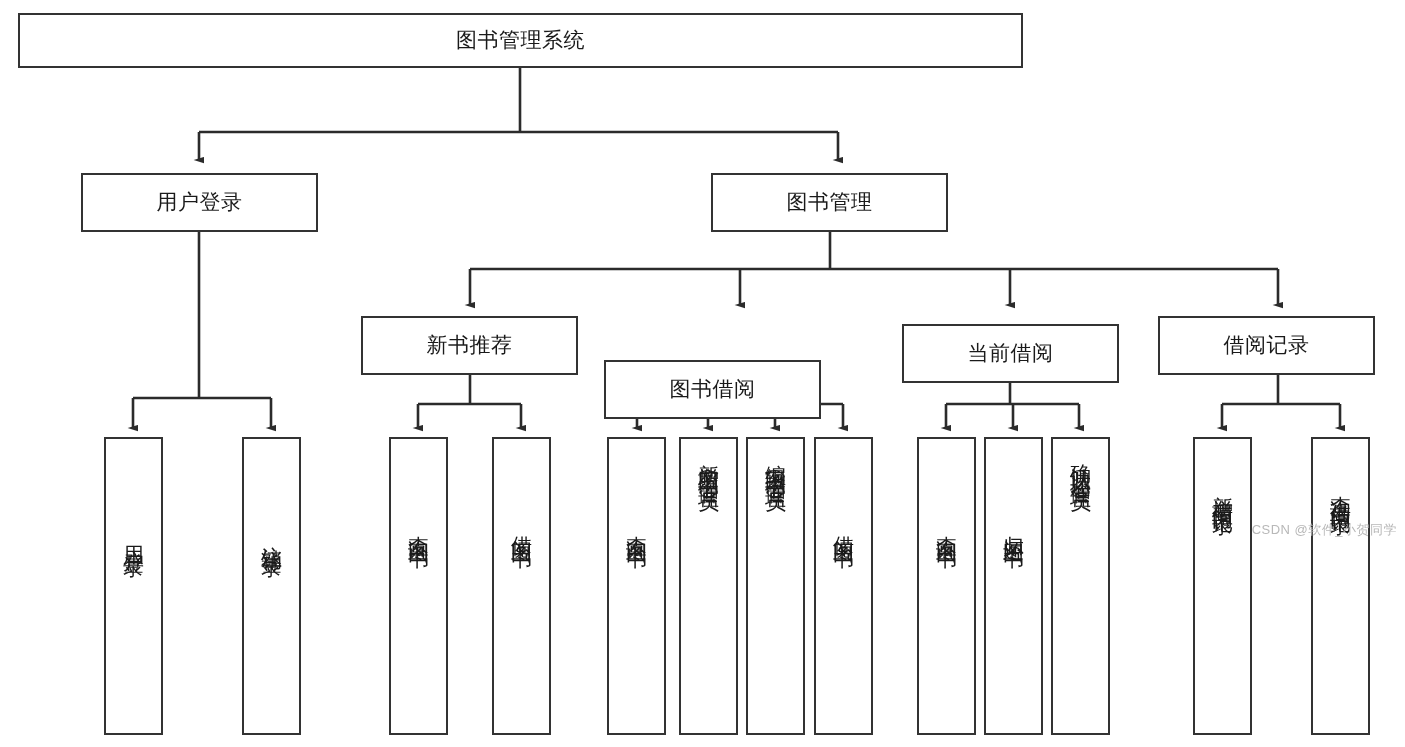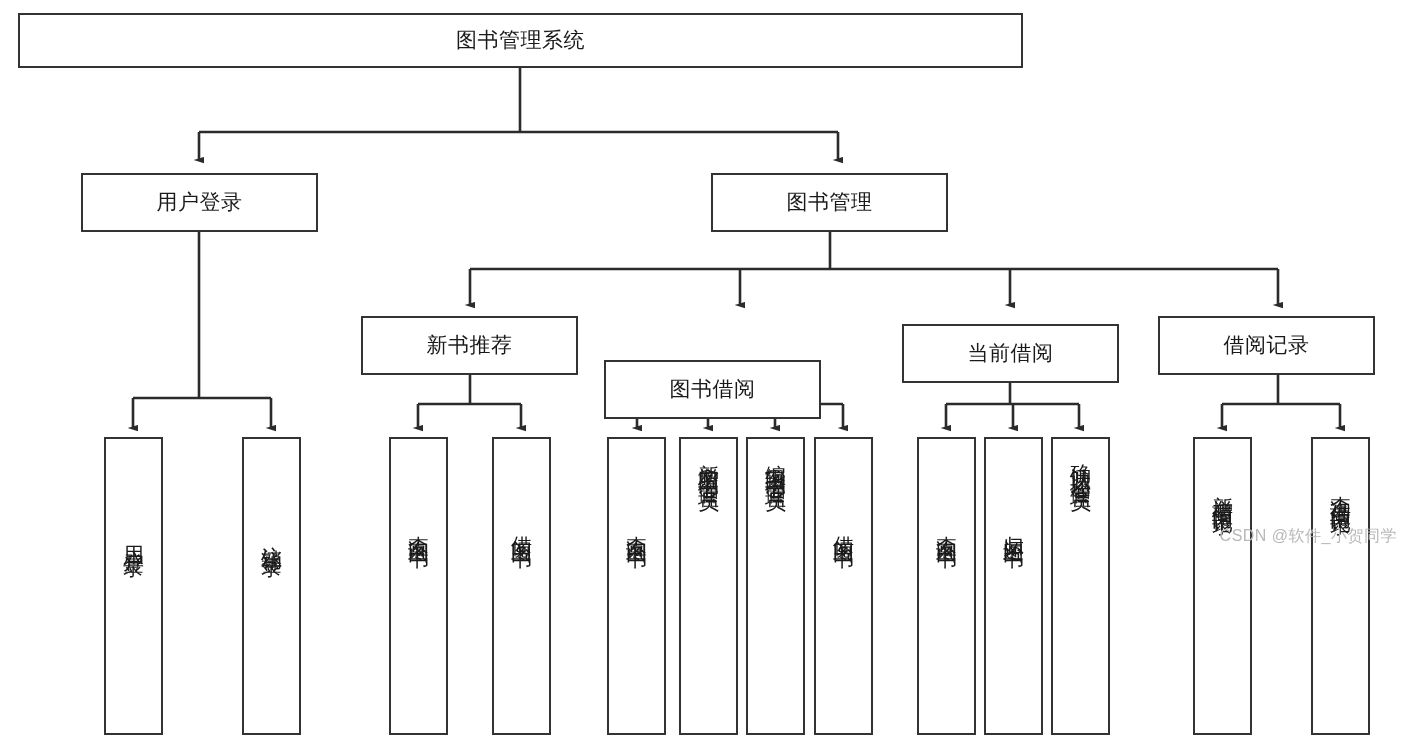--- a/index.html
+++ b/index.html
@@ -60,22 +60,22 @@
     line-height: 1.05;
     letter-spacing: 4px;
     white-space: nowrap;
   }
   .node.vert.center .label {
     margin-top: 0;
   }
   .watermark {
     position: absolute;
     right: 8px;
-    bottom: 6px;
-    font-size: 16px;
+    bottom: 14px;
+    font-size: 13px;
     color: #b8b8b8;
     letter-spacing: 0.5px;
     white-space: nowrap;
     user-select: none;
   }
 </style>
 </head>
 <body>
 
 <div id="diagram-root">

